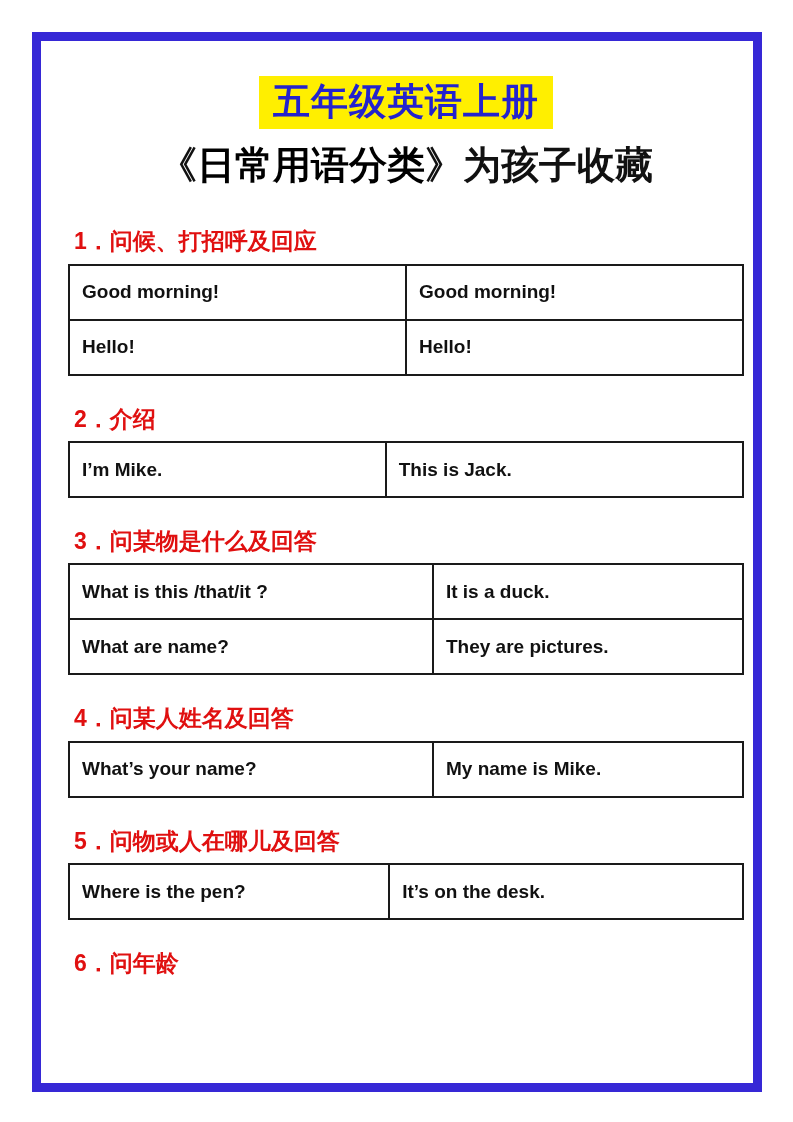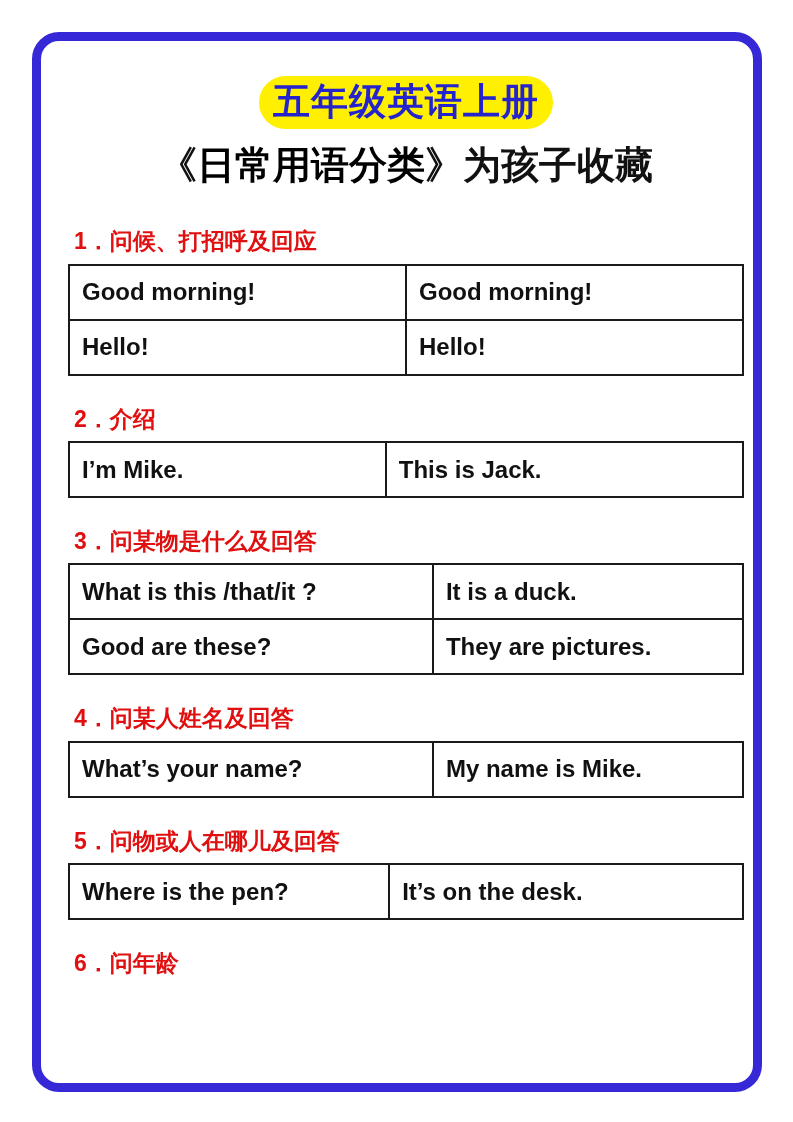--- a/index.html
+++ b/index.html
@@ -1,15 +1,15 @@
 <!DOCTYPE html>
 <html><head>
 <meta charset="utf-8">
 <style>
-  * { margin: 0; padding: 0; box-sizing: border-box; border-radius: 27px; }
+  * { margin: 0; padding: 0; box-sizing: border-box; }
   html, body {
     background: #ffffff;
     font-family: "Liberation Sans", "DejaVu Sans", sans-serif;
   }
   .page {
     position: relative;
     width: 793px;
     height: 1122px;
     background: #ffffff;
     overflow: hidden;
@@ -67,21 +67,21 @@
     margin-top: 40px;
   }
   table.phrase-table {
     width: 100%;
     border-collapse: collapse;
     table-layout: fixed;
   }
   table.phrase-table td {
     border: 2px solid #1a1a1a;
     height: 55px;
-    font-size: 24px;
+    font-size: 19px;
     font-weight: bold;
     color: #111111;
     padding: 0 8px 0 12px;
     vertical-align: middle;
     white-space: nowrap;
     overflow: hidden;
   }
   .w50  { width: 50%; }
   .w47  { width: 47%; margin-top: 48px; }
   .w54  { width: 54%; }
@@ -131,21 +131,21 @@
 
     <div class="section">
       <div class="section-heading">3．问某物是什么及回答</div>
       <table class="phrase-table">
         <tbody>
             <tr>
           <td class="w54">What is this /that/it ?</td>
           <td>It is a duck.</td>
         </tr>
         <tr>
-          <td class="w54">Good are these?</td>
+          <td class="w54">What are name?</td>
           <td>They are pictures.</td>
         </tr>
       </tbody>
         </table>
     </div>
 
     <div class="section">
       <div class="section-heading">4．问某人姓名及回答</div>
       <table class="phrase-table">
         <tbody>

